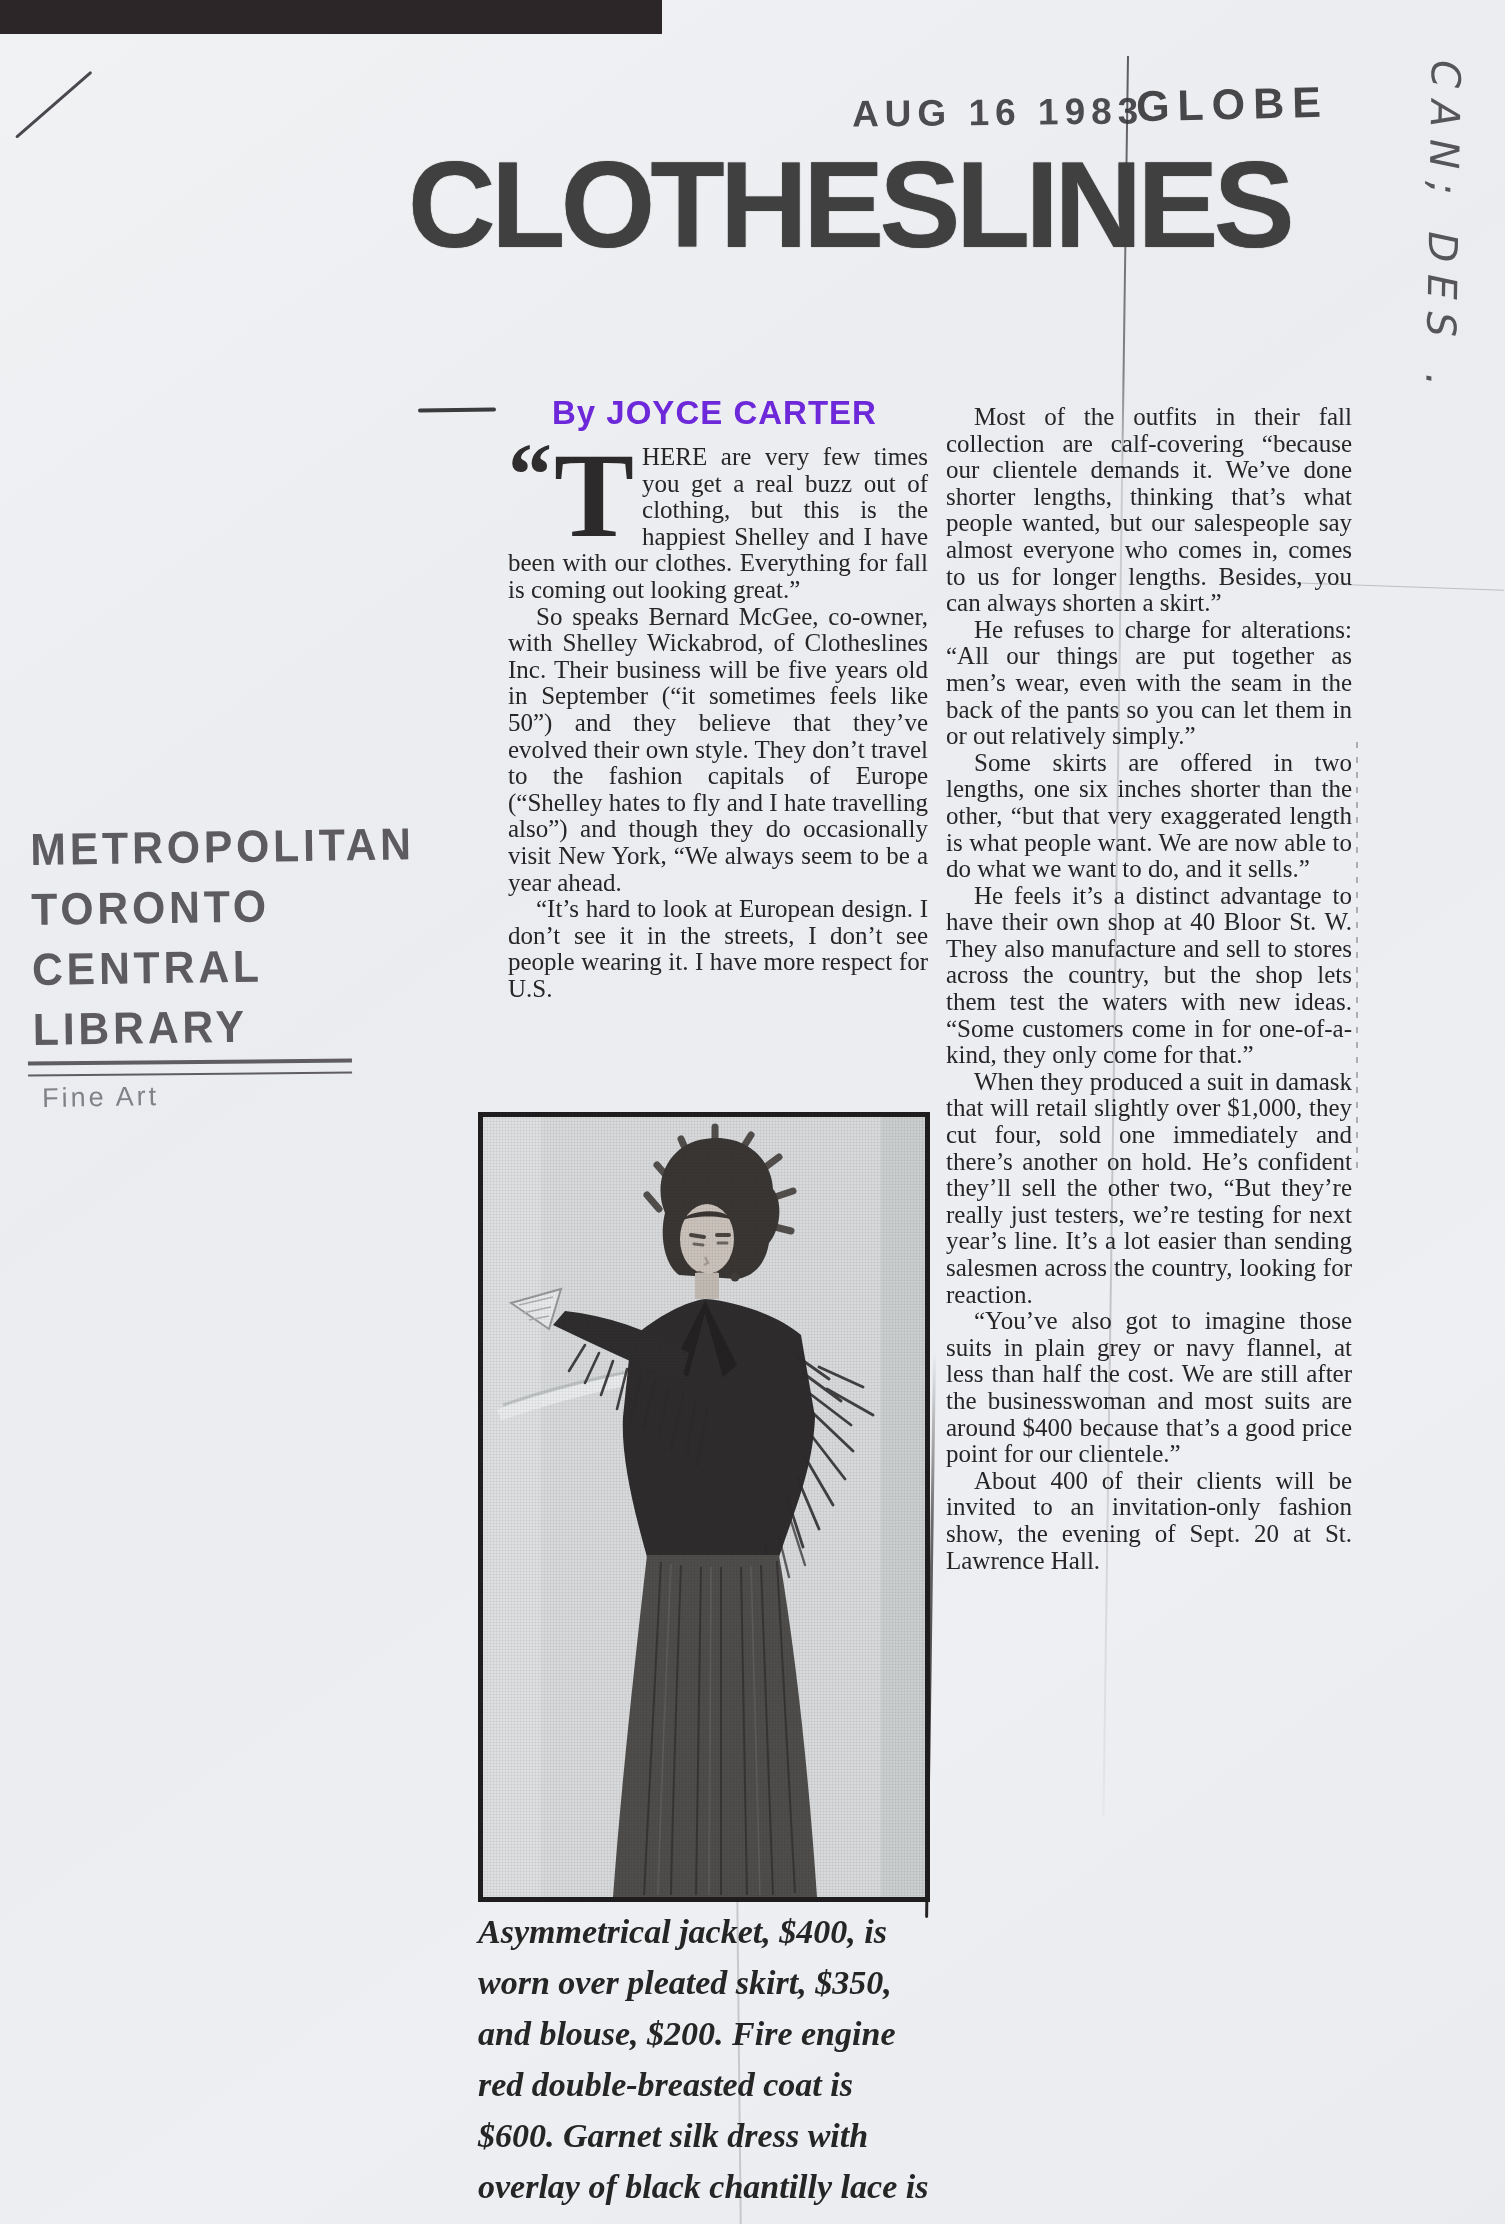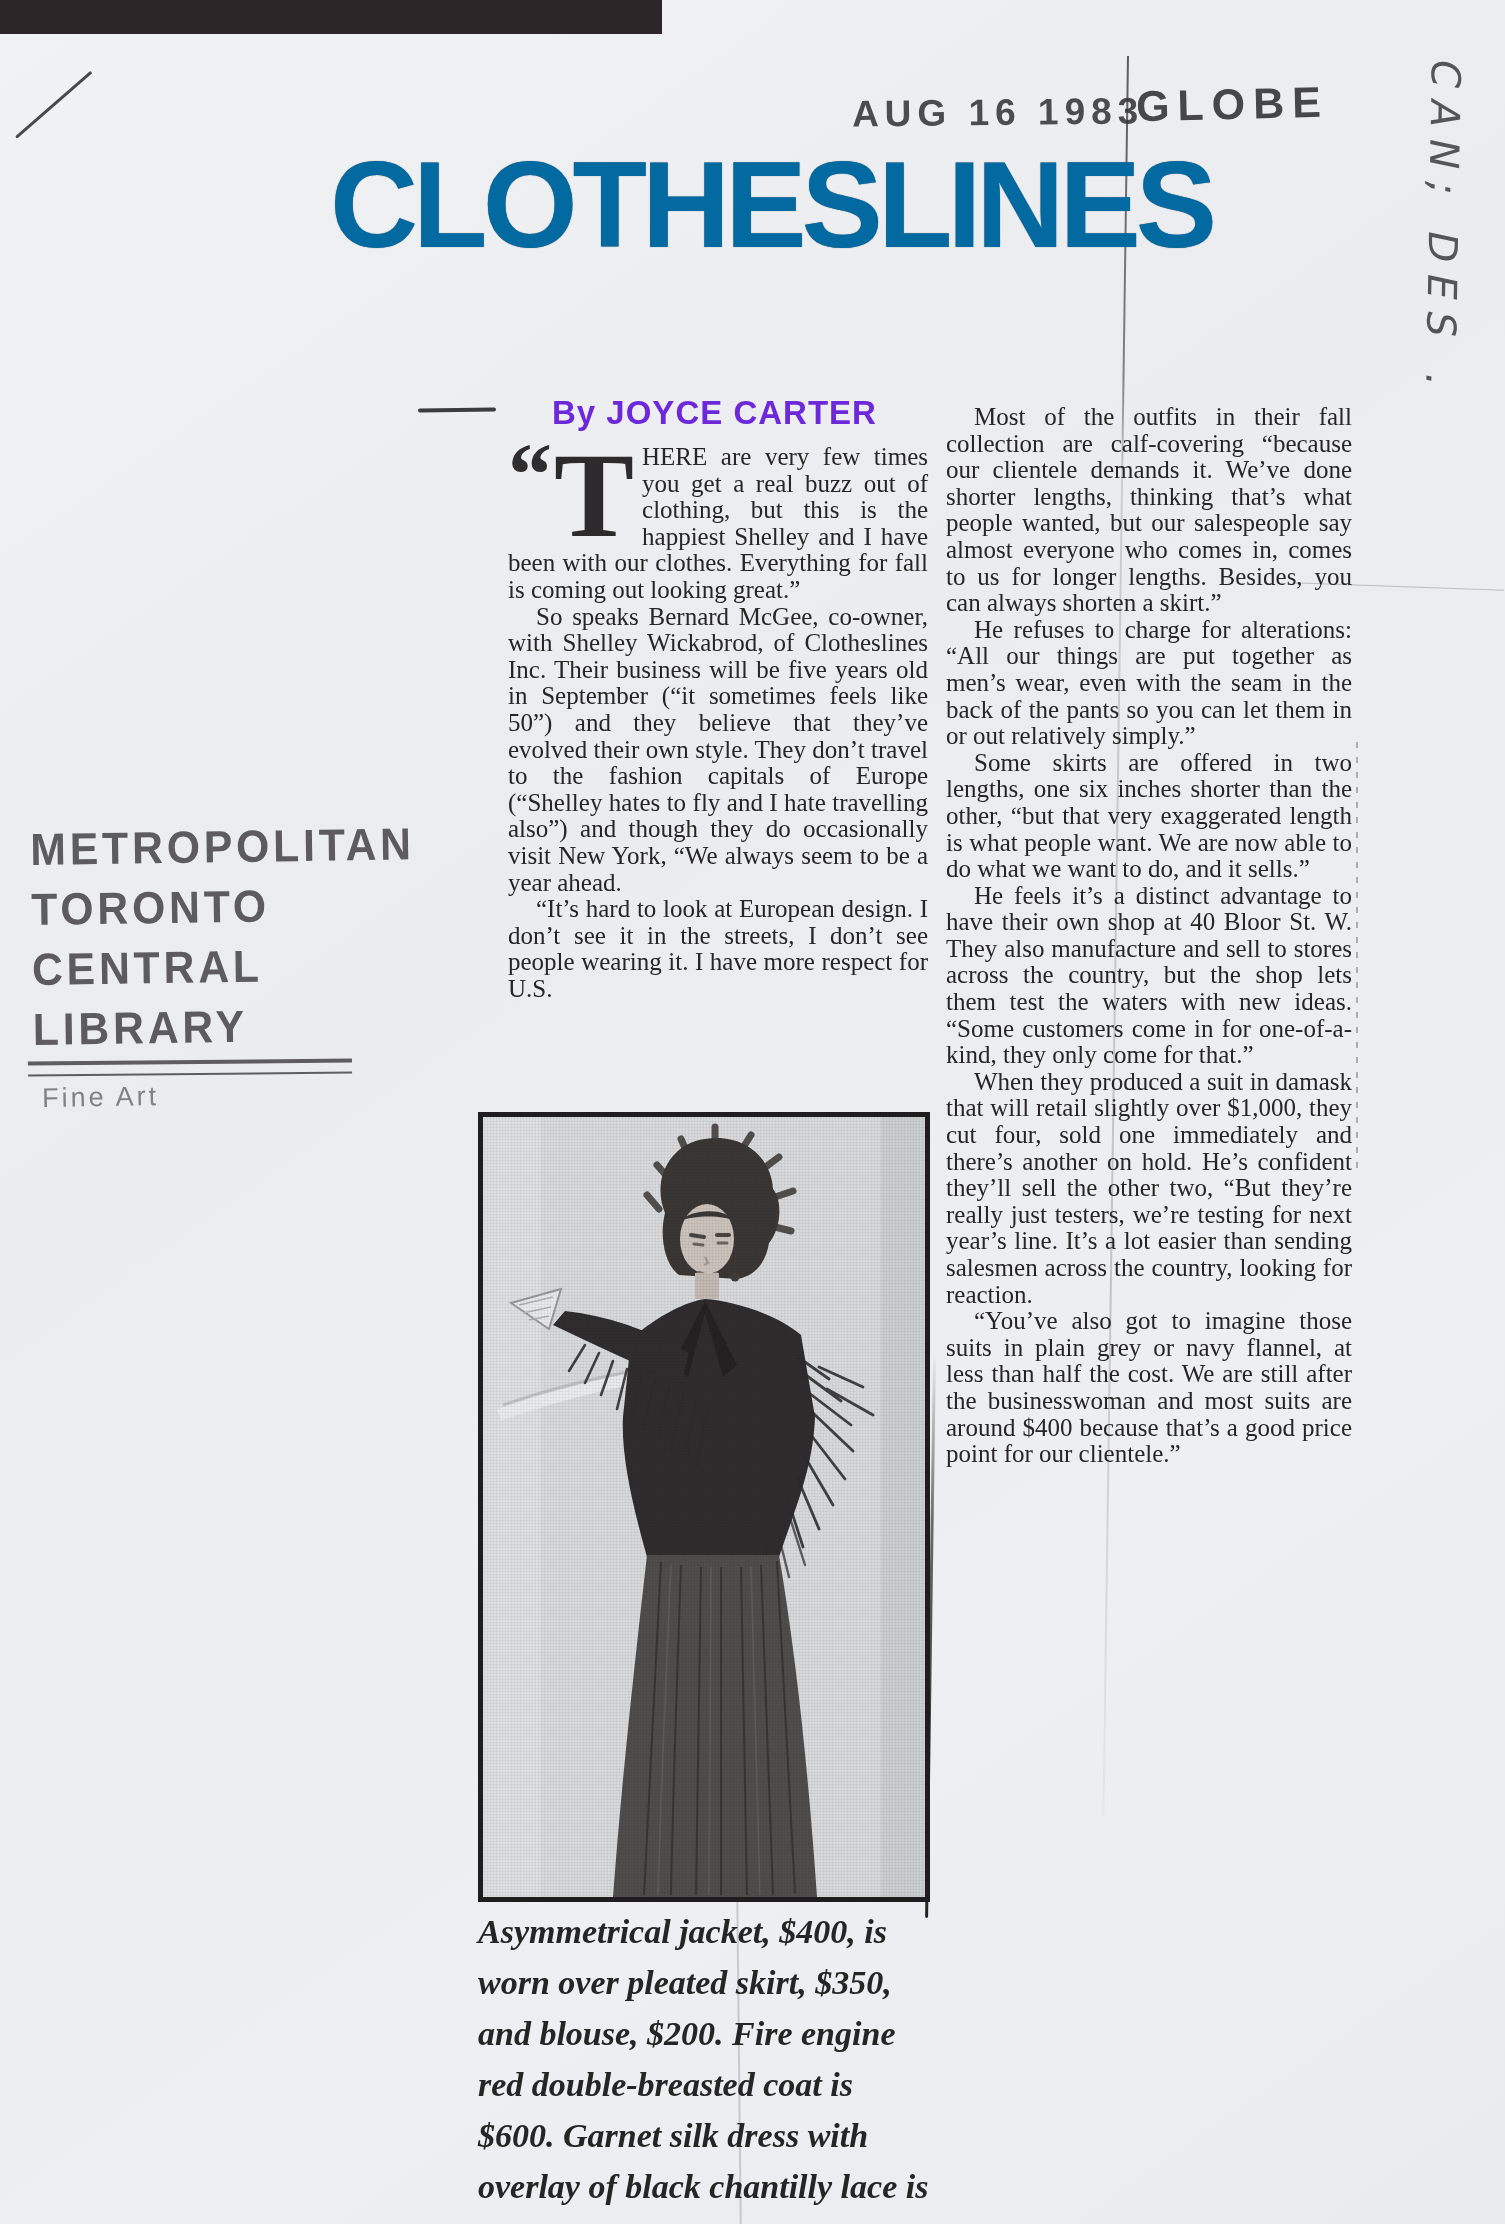--- a/index.html
+++ b/index.html
@@ -36,23 +36,23 @@
 
   .library-stamp{left:30px;top:820px;font-family:"Liberation Sans",sans-serif;font-weight:700;
     font-size:45px;line-height:60px;letter-spacing:4px;color:#4a484d;opacity:.88;
     transform:scaleX(.95) rotate(-0.8deg);transform-origin:left top;}
   .library-rule{left:28px;top:1060px;width:324px;height:9px;border-top:4px solid #47454a;
     border-bottom:2px solid #47454a;transform:rotate(-0.5deg);opacity:.85;}
   .fine-art{left:42px;top:1082px;font-family:"Liberation Sans",sans-serif;font-size:27px;
     letter-spacing:3px;color:#5b5861;opacity:.72;transform:rotate(-1deg);}
 
   
-  .headline{left:330px;top:138px;width:950px;text-align:left;
+  .headline{left:340px;top:138px;width:950px;text-align:right;
     font-family:"Liberation Sans",sans-serif;font-weight:700;font-size:122px;line-height:134px;
-    letter-spacing:-5px;color:#0369a1;text-shadow:0 0 1px rgba(45,43,44,.65);}
+    letter-spacing:-5px;color:#404040;text-shadow:0 0 1px rgba(45,43,44,.65);}
   .byline-dash{left:418px;top:408px;width:78px;height:4px;background:#3c3b3d;border-radius:2px;transform:rotate(-0.6deg);}
   .byline{left:552px;top:394px;font-family:"Liberation Sans",sans-serif;font-size:33px;font-weight:700;
     letter-spacing:1px;color:#6d28d9;}
 
   
   .col{font-size:25px;line-height:26.6px;text-align:justify;color:#272526;}
   .col1{left:508px;top:444px;width:420px;}
   .col2{left:946px;top:404px;width:406px;}
   .para{margin:0;padding:0;}
   .para.indent{text-indent:28px;}
@@ -111,20 +111,21 @@
   <p class="para indent">“It’s hard to look at European design. I don’t see it in the streets, I don’t see people wearing it. I have more respect for U.S.</p>
 </div>
 
 <div class="abs col col2">
   <p class="para indent">Most of the outfits in their fall collection are calf-covering “because our clientele demands it. We’ve done shorter lengths, thinking that’s what people wanted, but our salespeople say almost everyone who comes in, comes to us for longer lengths. Besides, you can always shorten a skirt.”</p>
   <p class="para indent">He refuses to charge for alterations: “All our things are put together as men’s wear, even with the seam in the back of the pants so you can let them in or out relatively simply.”</p>
   <p class="para indent">Some skirts are offered in two lengths, one six inches shorter than the other, “but that very exaggerated length is what people want. We are now able to do what we want to do, and it sells.”</p>
   <p class="para indent">He feels it’s a distinct advantage to have their own shop at 40 Bloor St. W. They also manufacture and sell to stores across the country, but the shop lets them test the waters with new ideas. “Some customers come in for one-of-a-kind, they only come for that.”</p>
   <p class="para indent">When they produced a suit in damask that will retail slightly over $1,000, they cut four, sold one immediately and there’s another on hold. He’s confident they’ll sell the other two, “But they’re really just testers, we’re testing for next year’s line. It’s a lot easier than sending salesmen across the country, looking for reaction.</p>
   <p class="para indent">“You’ve also got to imagine those suits in plain grey or navy flannel, at less than half the cost. We are still after the businesswoman and most suits are around $400 because that’s a good price point for our clientele.”</p>
+  <p class="para indent">About 400 of their clients will be invited to an invitation-only fashion show, the evening of Sept. 20 at St. Lawrence Hall.</p>
 </div>
 
 <div class="abs photo-frame">
   <svg viewBox="0 0 442 780" preserveAspectRatio="none">
     <rect x="0" y="0" width="442" height="780" fill="#d7d9db"></rect>
     <rect x="398" y="0" width="44" height="780" fill="#c6c9cb" opacity="0.75"></rect>
     <rect x="0" y="0" width="58" height="780" fill="#e1e3e5" opacity="0.6"></rect>
 
     <path d="M16,298 C90,272 160,258 206,252" stroke="#ebecee" stroke-width="12" fill="none" opacity="0.9"></path>
     <path d="M20,288 C95,262 165,250 206,246" stroke="#b4b6b8" stroke-width="3" fill="none" opacity="0.7"></path>

